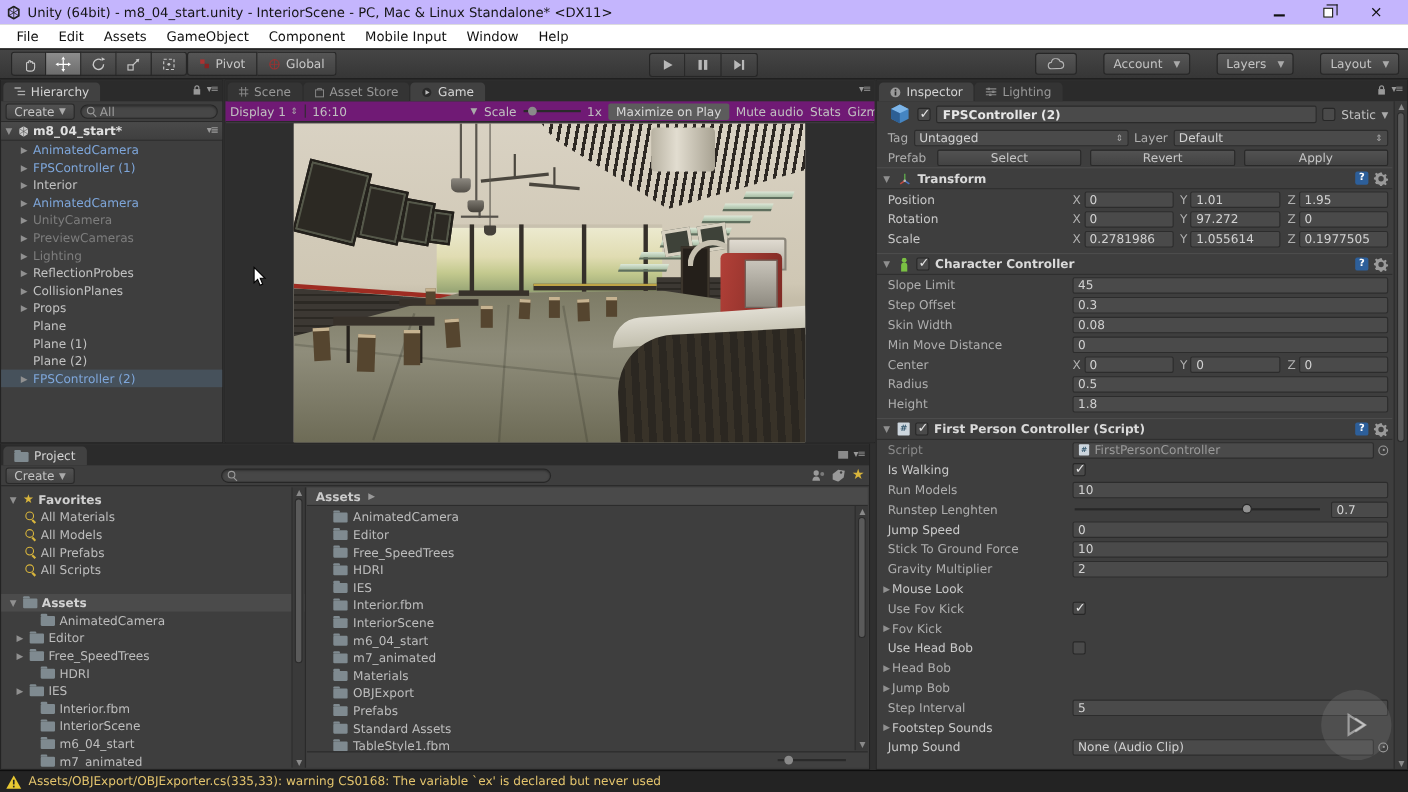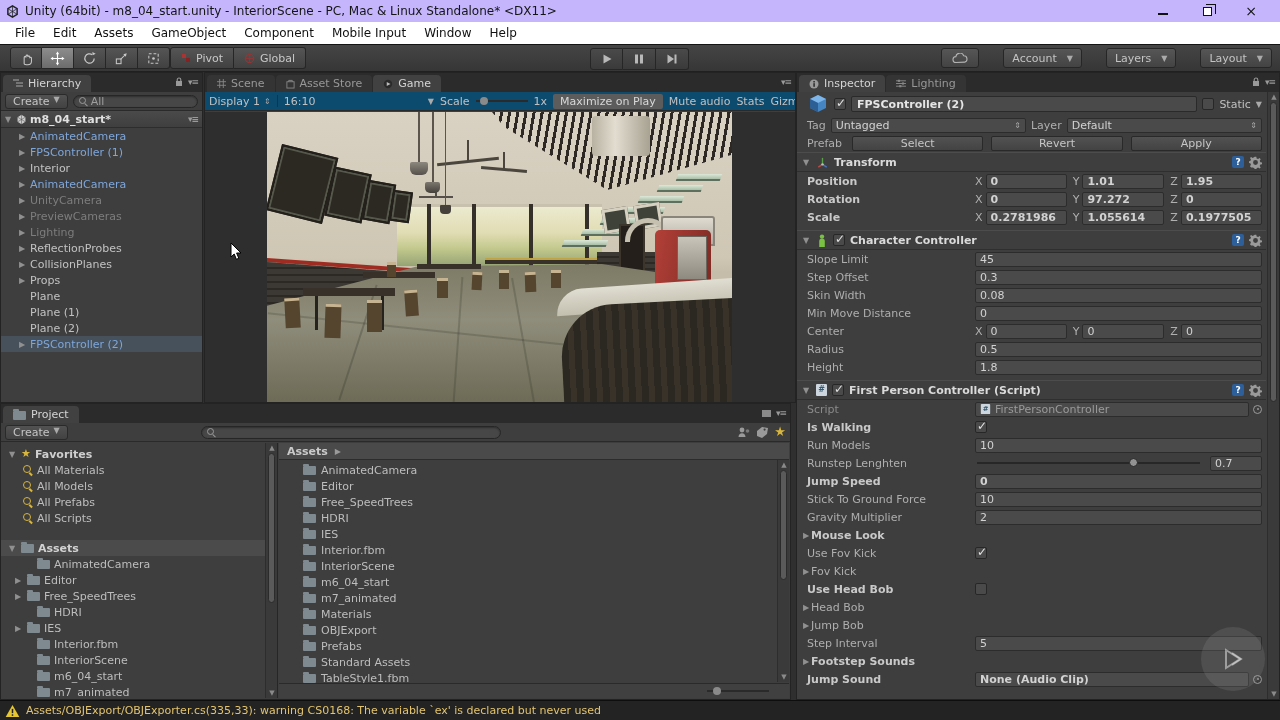--- a/index.html
+++ b/index.html
@@ -39,37 +39,37 @@
   .caret{font-size:8px;color:#aaa}
 
   
   .panel{position:absolute;background:#3e3e3e;border:1px solid #232323}
   .tabbar{height:19px;background:#2b2b2b;display:flex;align-items:flex-end;padding-left:2px;position:relative}
   .tab{height:17px;padding:0 10px;background:#343434;color:#989898;border-radius:4px 4px 0 0;margin-right:1px;display:flex;gap:5px;align-items:center}
   .tab.active{background:#414141;color:#d4d4d4}
   .cornerics{position:absolute;right:4px;top:4px;display:flex;gap:5px;align-items:center;color:#9a9a9a}
   .vmenu{font-size:9px;letter-spacing:-1px;color:#9a9a9a}
   .subbar{height:19px;background:#3e3e3e;border-bottom:1px solid #2a2a2a;display:flex;align-items:center;padding:0 4px;gap:5px}
-  .createbtn{display:flex;align-items:flex-start;gap:4px;height:15px;padding:0 7px;background:linear-gradient(#525252,#424242);border:1px solid #2a2a2a;border-radius:3px;color:#c4c4c4}
+  .createbtn{display:flex;align-items:center;gap:4px;height:15px;padding:0 7px;background:linear-gradient(#525252,#424242);border:1px solid #2a2a2a;border-radius:3px;color:#c4c4c4}
   .search{flex:1;height:13px;background:#474747;border:1px solid #262626;border-radius:8px;display:flex;align-items:center;padding:0 5px;gap:3px;color:#9e9e9e;box-shadow:inset 0 1px 2px rgba(0,0,0,.35)}
   .mag{width:9px;height:9px;position:relative;flex:none}
   .mag::before{content:"";position:absolute;left:0;top:0;width:5px;height:5px;border:1.4px solid #9a9a9a;border-radius:50%}
   .mag::after{content:"";position:absolute;left:6px;top:6px;width:4px;height:1.4px;background:#9a9a9a;transform:rotate(45deg);transform-origin:0 0}
   .fold{width:10px;font-size:8px;color:#909090;text-align:center;flex:none}
 
   
   .hier{left:0;top:72px;width:203px;height:331px}
   .srow{height:17px;background:linear-gradient(#4a4a4a,#3f3f3f);border-bottom:1px solid #2d2d2d;display:flex;align-items:center;gap:3px;padding-left:2px;font-weight:bold;color:#e0e0e0}
   .hrow{height:16px;display:flex;align-items:center;gap:3px;padding-left:16px}
   .hrow.sel{background:#46515b}
   .c-pf{color:#7ea6da}.c-ds{color:#7d7d7d}.c-nm{color:#c2c2c2}
 
   
   .game{left:204px;top:72px;width:592px;height:331px}
-  .gcbar{height:19px;background:#0c4a6e;border-bottom:1px solid #2a2a2a;display:flex;align-items:center;padding:0 4px;gap:6px;overflow:hidden;white-space:nowrap}
+  .gcbar{height:19px;background:#701a75;border-bottom:1px solid #2a2a2a;display:flex;align-items:center;padding:0 4px;gap:6px;overflow:hidden;white-space:nowrap}
   .gclab{color:#c0c0c0;display:flex;align-items:center;gap:4px}
   .gvbody{position:absolute;left:0;top:39px;right:0;bottom:0;background:#2e2e2e;overflow:hidden}
   .gvrender{position:absolute;left:62px;top:0;width:465px;height:291px;background:linear-gradient(#d9d2c3 0%,#cfc7b4 50%,#c5bda9 55%);overflow:hidden}
   .mxbtn{background:#5c5c5c;border-radius:2px;padding:1px 7px;color:#d8d8d8}
   .sep{width:1px;height:12px;background:#2c2c2c}
 
   
   .sc{position:absolute}
   .frame{background:#2c2923;border:2px solid #23201b;box-shadow:inset 0 0 0 2px #55584a}
   .mull{background:#35302a;width:4px}
@@ -99,21 +99,21 @@
   
   .vsb{position:absolute;width:12px;background:#3a3a3a;border-left:1px solid #2d2d2d}
   .vsb .thumb{position:absolute;left:2px;right:2px;background:#5a5a5a;border:1px solid #2b2b2b;border-radius:4px}
   .sbarrow{position:absolute;left:2px;width:8px;font-size:7px;color:#8a8a8a;text-align:center}
 
   
   .insp{left:796px;top:72px;width:484px;height:628px}
   .ibody{position:absolute;left:0;top:19px;right:13px;bottom:0;overflow:hidden}
   .irow{height:18px;display:flex;align-items:center;padding:0 4px 0 10px}
   .ilab{width:168px;flex:none;color:#aeaeae;white-space:nowrap}
-  .b{font-weight:bold;color:#c9c9c9}
+  .b{font-weight:normal;color:#c9c9c9}
   .ifield{flex:1;height:15px;background:#4a4a4a;border:1px solid #2c2c2c;border-radius:2px;padding:0 4px;color:#d2d2d2;display:flex;align-items:center;min-width:0;overflow:hidden;white-space:nowrap}
   .cb{width:12px;height:12px;background:#4a4a4a;border:1px solid #272727;border-radius:2px;position:relative;flex:none}
   .cb.on::after{content:"✓";position:absolute;left:1px;top:-3px;color:#e4e4e4;font-size:12px;font-weight:bold}
   .comph{height:20px;display:flex;align-items:center;gap:5px;padding:0 4px;border-top:1px solid #4c4c4c;border-bottom:1px solid #2f2f2f;font-weight:bold;color:#dadada}
   .hicons{margin-left:auto;display:flex;gap:5px;align-items:center}
   .helpic{width:12px;height:12px;background:#2d5f9a;border-radius:2px;color:#fff;font-size:9px;font-weight:bold;text-align:center;line-height:12px}
   .grp{flex:1;display:flex;align-items:center;gap:3px;margin-right:6px;min-width:0}
   .grp:last-child{margin-right:0}
   .axl{color:#b0b0b0;flex:none}
   .strack{flex:1;height:2px;background:#272727;position:relative;margin:0 10px 0 2px}

